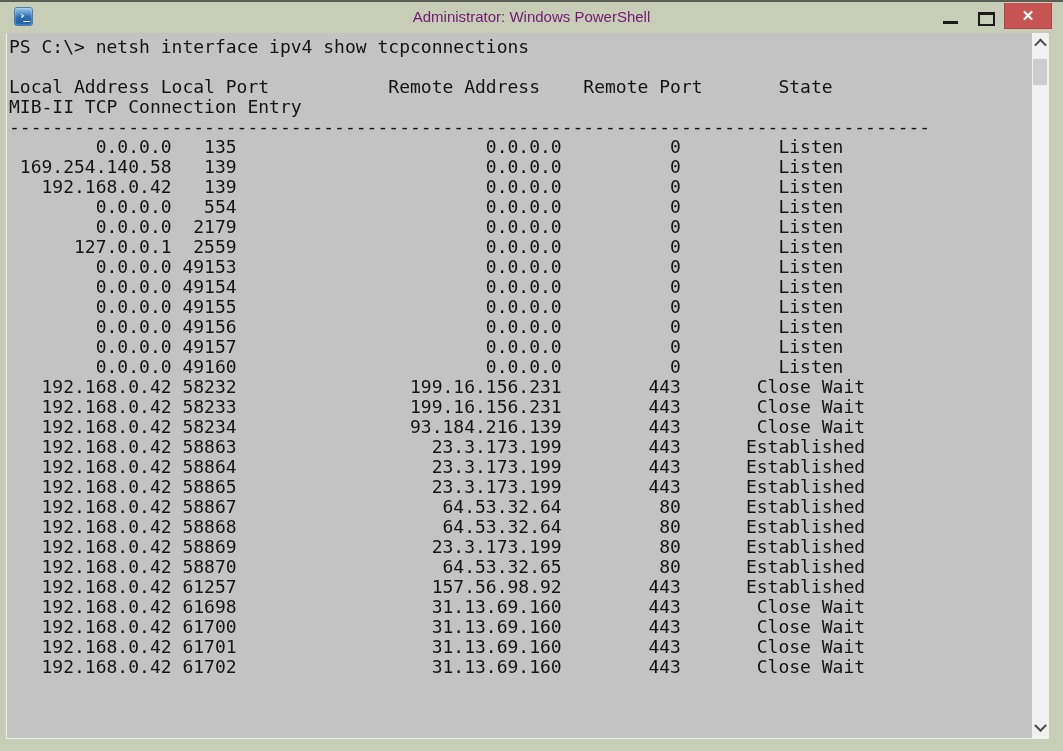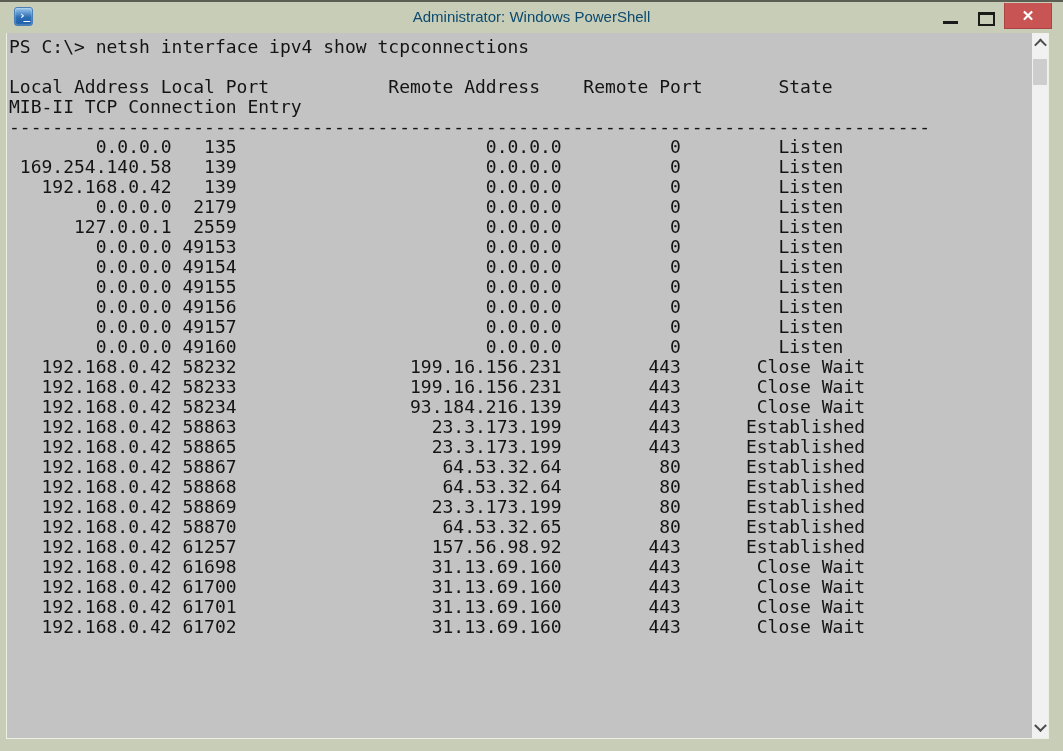--- a/index.html
+++ b/index.html
@@ -20,21 +20,21 @@
     position:absolute;left:14px;top:5px;width:17px;height:17px;
     border-radius:3px;border:1px solid #4A7FB5;
     background:linear-gradient(#9CC9EE,#2A6CB4 55%,#1B5FA8);
     box-shadow:inset 0 0 2px rgba(255,255,255,.7);
     color:#fff;font-family:"DejaVu Sans Mono",monospace;
     font-size:11px;font-weight:bold;line-height:15px;text-align:center;
   }
   .app-icon::before{content:"\203A\005F";letter-spacing:-2px;}
   .title{
     position:absolute;left:0;top:6px;width:100%;text-align:center;
-    font-size:15px;color:#0c4a6e;
+    font-size:15px;color:#701a75;
   }
   .controls{position:absolute;right:11px;top:1px;display:flex;align-items:flex-start;}
   .ctl{height:27px;display:flex;justify-content:center;cursor:default;}
   .ctl-min{width:36px;}
   .ctl-max{width:36px;}
   .glyph-min{width:15px;height:3px;background:#1A1A1A;margin-top:18px;}
   .glyph-max{width:13px;height:9px;border:2px solid #1A1A1A;border-top-width:3px;margin-top:9px;background:transparent;}
   .ctl-close{
     width:48px;height:26px;background:var(--close,#C85454);
     border:1px solid #A84444;border-top:none;box-sizing:border-box;
@@ -93,32 +93,34 @@
     <div class="console">
       <div class="line" id="cmd-line">PS C:\&gt; netsh interface ipv4 show tcpconnections</div>
       <div class="line"> </div>
       <div class="line" id="header-line">Local Address Local Port           Remote Address    Remote Port       State</div>
       <div class="line">MIB-II TCP Connection Entry</div>
       <div class="line">-------------------------------------------------------------------------------------</div>
       <div id="rows">
           <div class="line">        0.0.0.0   135                       0.0.0.0          0         Listen</div>
           <div class="line"> 169.254.140.58   139                       0.0.0.0          0         Listen</div>
           <div class="line">   192.168.0.42   139                       0.0.0.0          0         Listen</div>
+          <div class="line">        0.0.0.0   554                       0.0.0.0          0         Listen</div>
           <div class="line">        0.0.0.0  2179                       0.0.0.0          0         Listen</div>
           <div class="line">      127.0.0.1  2559                       0.0.0.0          0         Listen</div>
           <div class="line">        0.0.0.0 49153                       0.0.0.0          0         Listen</div>
           <div class="line">        0.0.0.0 49154                       0.0.0.0          0         Listen</div>
           <div class="line">        0.0.0.0 49155                       0.0.0.0          0         Listen</div>
           <div class="line">        0.0.0.0 49156                       0.0.0.0          0         Listen</div>
           <div class="line">        0.0.0.0 49157                       0.0.0.0          0         Listen</div>
           <div class="line">        0.0.0.0 49160                       0.0.0.0          0         Listen</div>
           <div class="line">   192.168.0.42 58232                199.16.156.231        443       Close Wait</div>
           <div class="line">   192.168.0.42 58233                199.16.156.231        443       Close Wait</div>
           <div class="line">   192.168.0.42 58234                93.184.216.139        443       Close Wait</div>
           <div class="line">   192.168.0.42 58863                  23.3.173.199        443      Established</div>
+          <div class="line">   192.168.0.42 58864                  23.3.173.199        443      Established</div>
           <div class="line">   192.168.0.42 58865                  23.3.173.199        443      Established</div>
           <div class="line">   192.168.0.42 58867                   64.53.32.64         80      Established</div>
           <div class="line">   192.168.0.42 58868                   64.53.32.64         80      Established</div>
           <div class="line">   192.168.0.42 58869                  23.3.173.199         80      Established</div>
           <div class="line">   192.168.0.42 58870                   64.53.32.65         80      Established</div>
           <div class="line">   192.168.0.42 61257                  157.56.98.92        443      Established</div>
           <div class="line">   192.168.0.42 61698                  31.13.69.160        443       Close Wait</div>
           <div class="line">   192.168.0.42 61700                  31.13.69.160        443       Close Wait</div>
           <div class="line">   192.168.0.42 61701                  31.13.69.160        443       Close Wait</div>
           <div class="line">   192.168.0.42 61702                  31.13.69.160        443       Close Wait</div>

